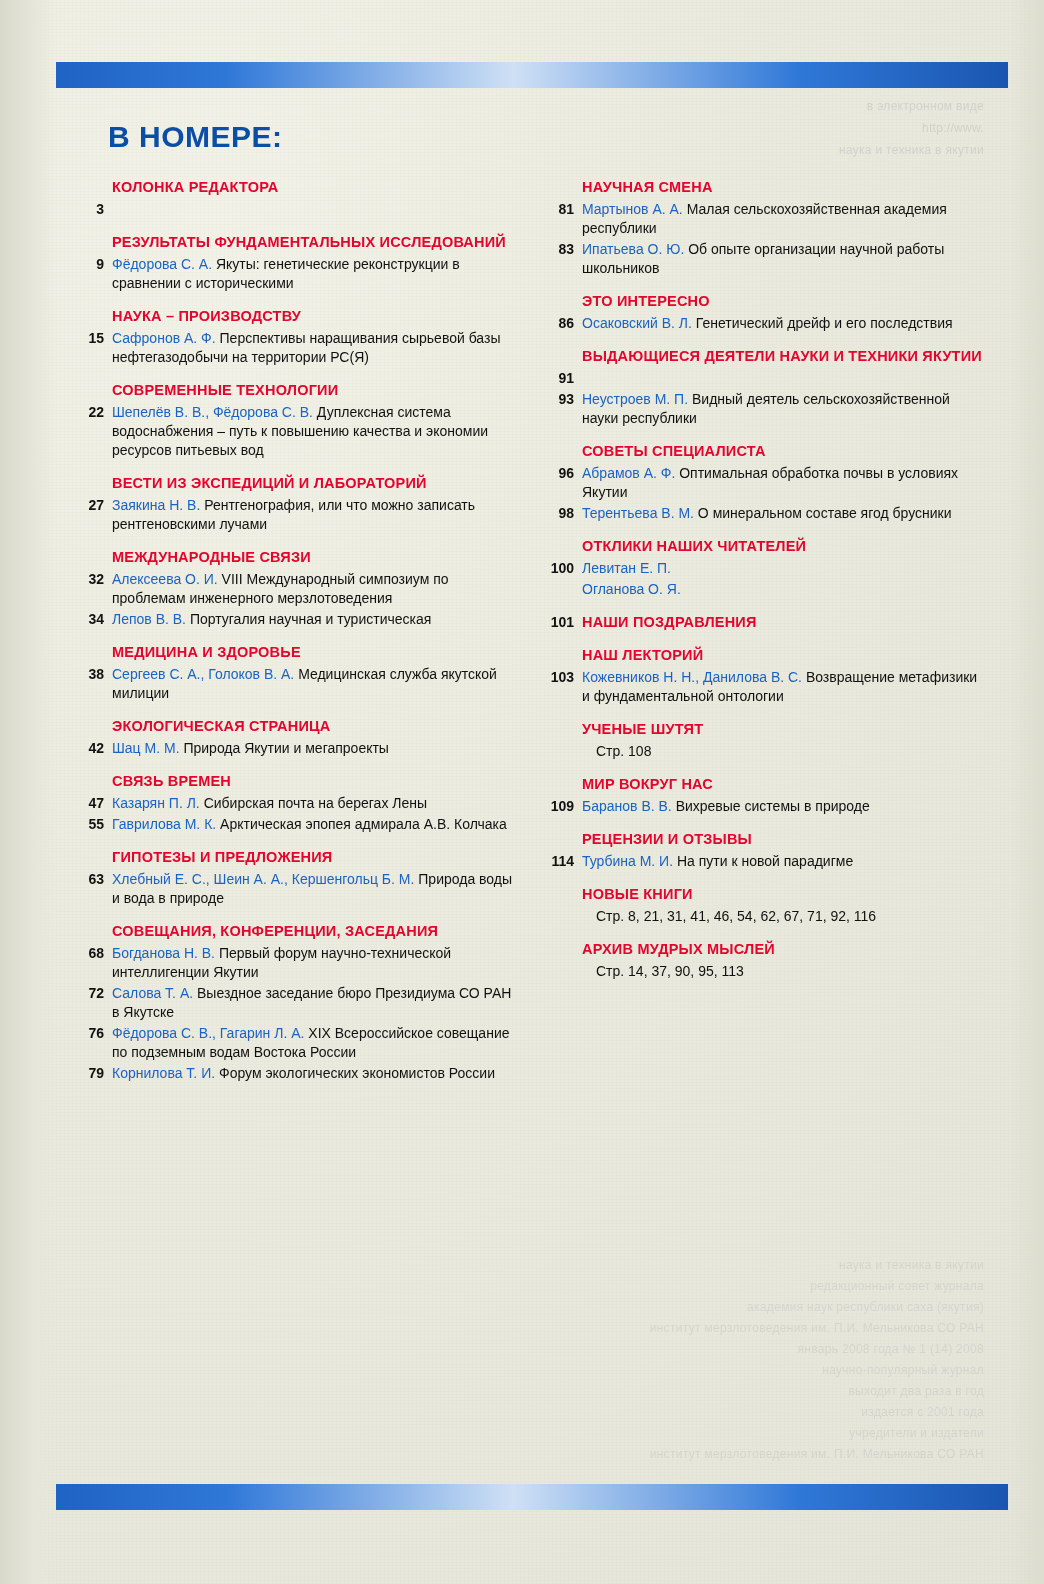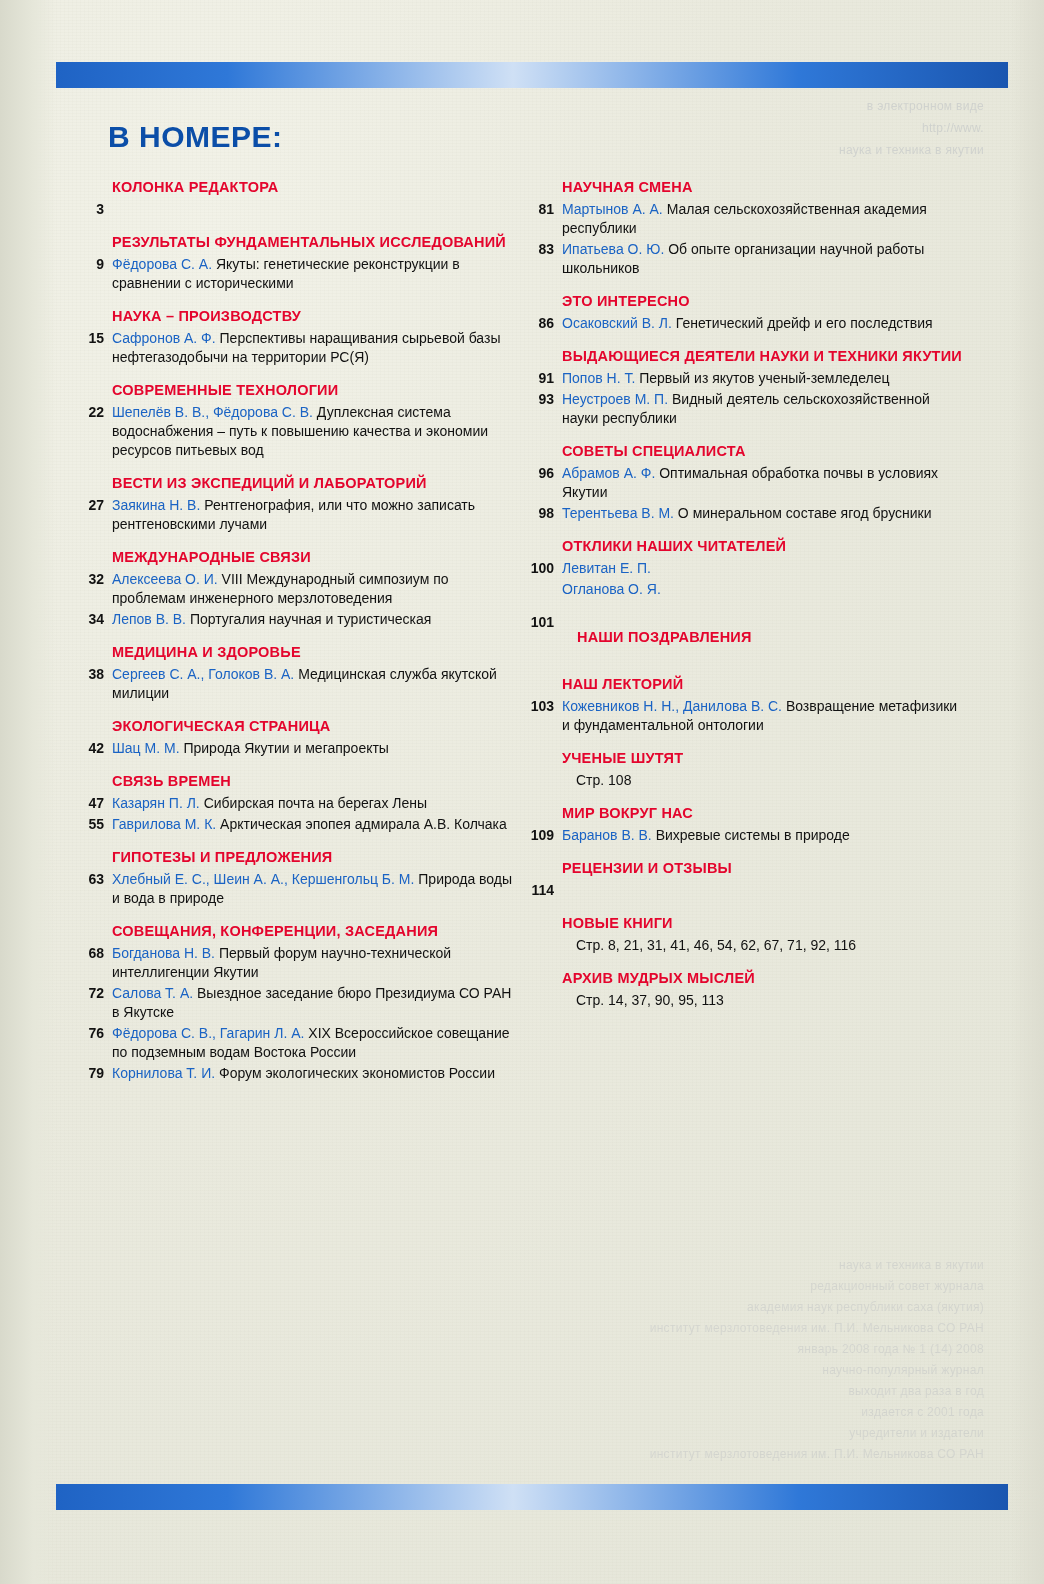--- a/index.html
+++ b/index.html
@@ -77,20 +77,21 @@
     font-size: 30px;
     font-weight: bold;
     color: #0b4ea8;
     letter-spacing: 0.5px;
   }
   .columns {
     position: absolute;
     left: 64px; top: 178px;
     width: 920px;
     display: flex;
+    gap: 20px;
   }
   .col {
     width: 450px;
   }
   .section-head {
     color: #e4052d;
     font-weight: bold;
     font-size: 14.5px;
     line-height: 18px;
     margin: 14px 0 4px 48px;
@@ -244,21 +245,20 @@
           <div class="txt"><span class="author">Ипатьева О. Ю.</span><span> Об опыте организации научной работы школьников</span></div>
         </div>
         <div class="section-head">ЭТО ИНТЕРЕСНО</div>
         <div class="entry">
           <div class="pg">86</div>
           <div class="txt"><span class="author">Осаковский В. Л.</span><span> Генетический дрейф и его последствия</span></div>
         </div>
         <div class="section-head">ВЫДАЮЩИЕСЯ ДЕЯТЕЛИ НАУКИ И ТЕХНИКИ ЯКУТИИ</div>
         <div class="entry">
           <div class="pg">91</div>
-          <div class="txt"><span class="author">Попов Н. Т.</span><span> Первый из якутов ученый-земледелец</span></div>
         </div>
         <div class="entry">
           <div class="pg">93</div>
           <div class="txt"><span class="author">Неустроев М. П.</span><span> Видный деятель сельскохозяйственной науки республики</span></div>
         </div>
         <div class="section-head">СОВЕТЫ СПЕЦИАЛИСТА</div>
         <div class="entry">
           <div class="pg">96</div>
           <div class="txt"><span class="author">Абрамов А. Ф.</span><span> Оптимальная обработка почвы в условиях Якутии</span></div>
         </div>
@@ -270,37 +270,38 @@
         <div class="entry">
           <div class="pg">100</div>
           <div class="txt"><span class="author">Левитан Е. П.</span><span></span></div>
         </div>
         <div class="entry">
           <div class="pg"></div>
           <div class="txt"><span class="author">Огланова О. Я.</span><span></span></div>
         </div>
         <div class="entry" style="margin-top: 14px;">
           <div class="pg">101</div>
-          <div class="section-head" style="margin: 15px;">НАШИ ПОЗДРАВЛЕНИЯ</div>
+          <div class="section-head" style="margin: 0px;">НАШИ ПОЗДРАВЛЕНИЯ</div>
         </div>
         <div class="section-head">НАШ ЛЕКТОРИЙ</div>
         <div class="entry">
           <div class="pg">103</div>
           <div class="txt"><span class="author">Кожевников Н. Н., Данилова В. С.</span><span> Возвращение метафизики и фундаментальной онтологии</span></div>
         </div>
         <div class="section-head">УЧЕНЫЕ ШУТЯТ</div>
         <div class="plainline">Стр. 108</div>
         <div class="section-head">МИР ВОКРУГ НАС</div>
         <div class="entry">
           <div class="pg">109</div>
           <div class="txt"><span class="author">Баранов В. В.</span><span> Вихревые системы в природе</span></div>
         </div>
         <div class="section-head">РЕЦЕНЗИИ И ОТЗЫВЫ</div>
         <div class="entry">
           <div class="pg">114</div>
+          <div class="txt"><span class="author">Турбина М. И.</span><span> На пути к новой парадигме</span></div>
         </div>
         <div class="section-head">НОВЫЕ КНИГИ</div>
         <div class="plainline">Стр. 8, 21, 31, 41, 46, 54, 62, 67, 71, 92, 116</div>
         <div class="section-head">АРХИВ МУДРЫХ МЫСЛЕЙ</div>
         <div class="plainline">Стр. 14, 37, 90, 95, 113</div>
       </div>
   </div>
 </div>
 
 </body></html>

